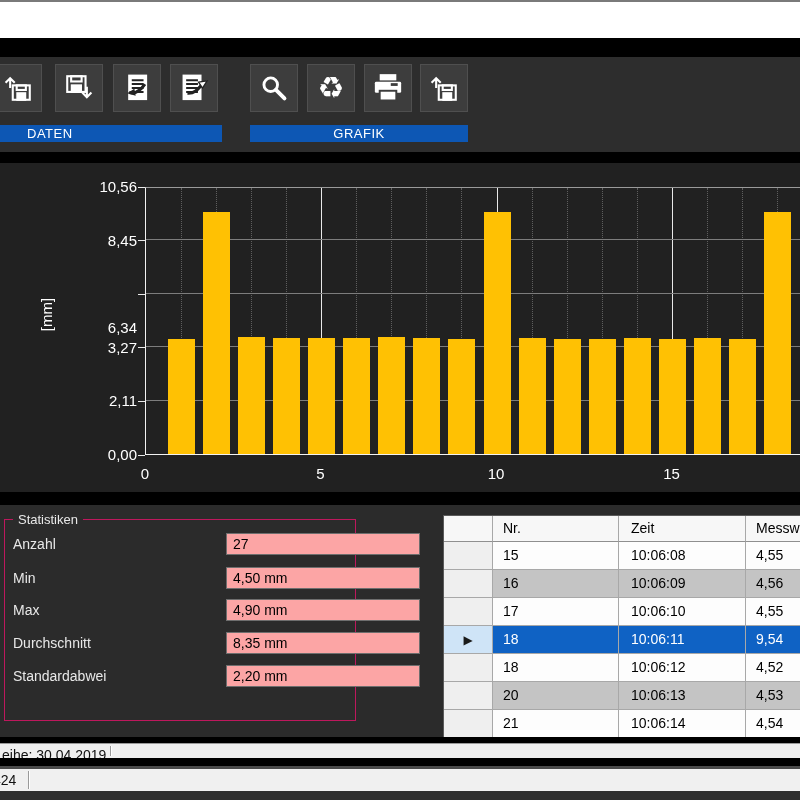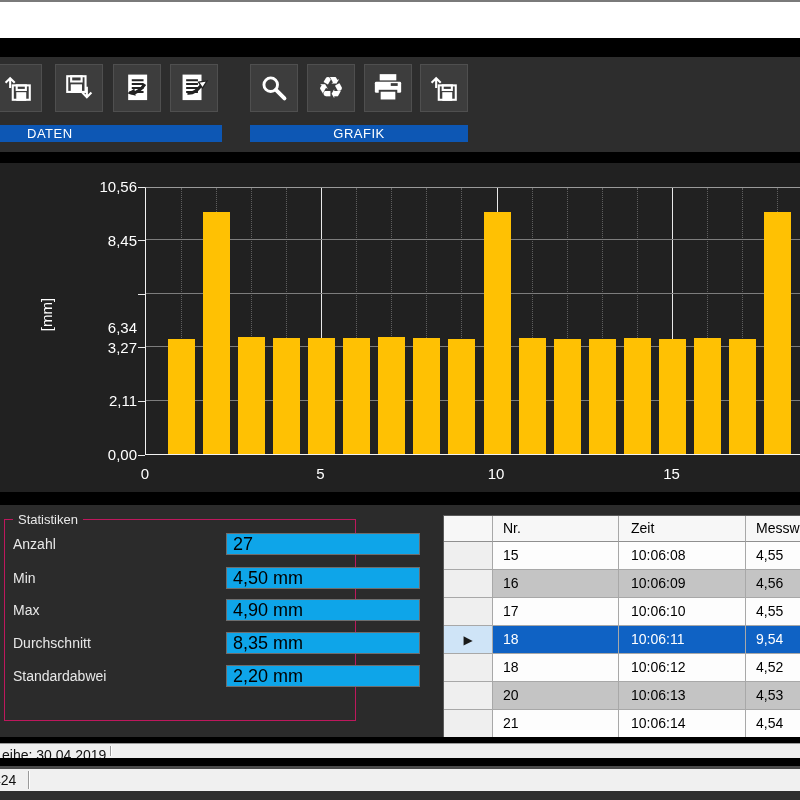--- a/index.html
+++ b/index.html
@@ -43,22 +43,22 @@
 
   
   .bottom-section { position:absolute; left:0; top:505px; width:800px; height:232px; background:#2b2b2b; }
 
   .groupbox { position:absolute; left:4px; top:14px; width:352px; height:202px;
               border:1px solid #be185d; }
   .groupbox-title { position:absolute; left:8px; top:-8px; background:#2b2b2b; padding:0 5px;
                     color:#e8e8e8; font-size:13px; }
   .stat-row { position:absolute; left:0; width:100%; height:22px; }
   .stat-label { position:absolute; left:8px; top:0; color:#e8e8e8; font-size:14px; line-height:22px; }
-  .stat-input { position:absolute; left:221px; top:0; width:194px; height:22px; background:#0ea5e9;
-                border:1px solid #6e6e6e; color:#000; font-size:18px; line-height:20px; padding-left:6px; }
+  .stat-input { position:absolute; left:221px; top:0; width:194px; height:22px; background:#fca5a5;
+                border:1px solid #6e6e6e; color:#000; font-size:14px; line-height:20px; padding-left:6px; }
 
   
   .grid-table { position:absolute; left:443px; top:10px; width:388px; height:222px;
                 overflow:hidden; background:#4c1d95; border-left:1px solid #5a5a5a; border-top:1px solid #5a5a5a; }
   .g-row { display:flex; width:460px; }
   .g-cell { border-right:1px solid #a8a8a8; border-bottom:1px solid #a8a8a8;
             font-size:14px; color:#000; overflow:hidden; white-space:nowrap; }
   .c-sel { width:49px; background:#efefef; display:flex; align-items:center; justify-content:center; }
   .c-nr  { width:126px; padding-left:10px; }
   .c-zeit{ width:127px; padding-left:12px; }

